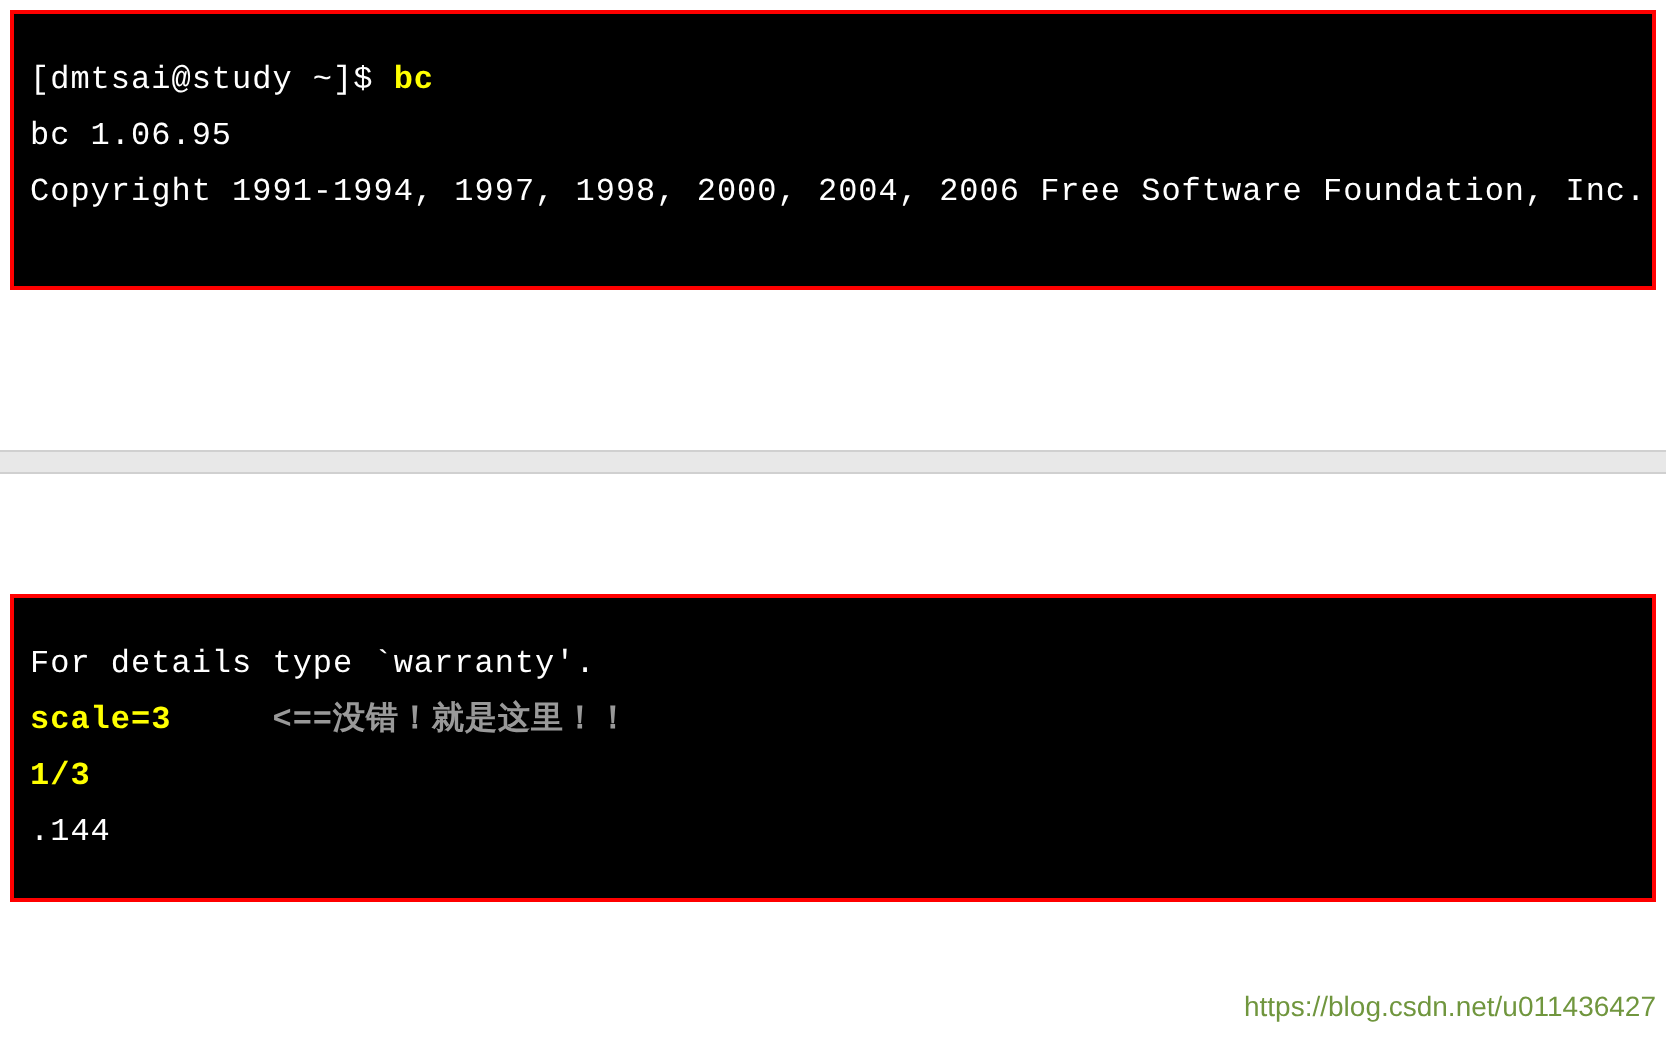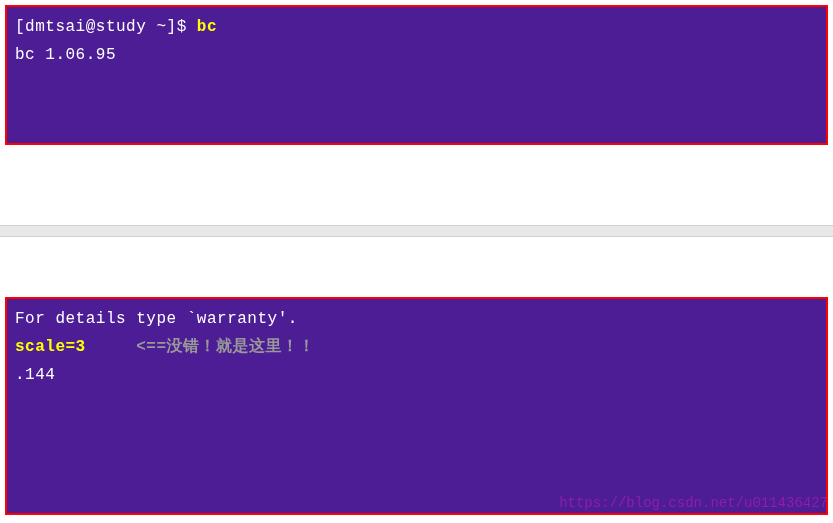--- a/index.html
+++ b/index.html
@@ -8,33 +8,33 @@
       box-sizing: border-box;
     }
     body {
       width: 833px;
       height: 523px;
       background: #ffffff;
       font-family: "Courier New", monospace;
       position: relative;
     }
     .terminal-block {
-      background: #4c1d95;
+      background: #000000;
       border: 2px solid #ff0000;
-      padding: 6px 8px;
+      padding: 19px 8px;
       margin: 5px 5px;
       font-size: 16px;
       line-height: 28px;
       letter-spacing: 0.5px;
     }
     .terminal-block-1 {
       height: 140px;
     }
     .terminal-block-2 {
-      height: 218px;
+      height: 154px;
     }
     .term-line {
       color: #ffffff;
       white-space: pre;
     }
     .prompt {
       color: #ffffff;
     }
     .cmd-yellow {
       color: #ffff00;
@@ -49,35 +49,37 @@
       background: #e8e8e8;
       border-top: 1px solid #d0d0d0;
       border-bottom: 1px solid #d0d0d0;
       margin-top: 80px;
       margin-bottom: 60px;
     }
     .watermark {
       position: absolute;
       bottom: 12px;
       right: 5px;
-      color: #a21caf;
-      font-family: Liberation Mono, monospace;
+      color: #4d7c0f;
+      font-family: Liberation Sans, sans-serif;
       font-size: 14px;
       opacity: 0.8;
     }
   </style>
 </head>
 <body>
 
 <div class="terminal-block terminal-block-1">
   <div class="term-line"><span class="prompt">[dmtsai@study ~]$ </span><span class="cmd-yellow">bc</span></div>
   <div class="term-line">bc 1.06.95</div>
+  <div class="term-line">Copyright 1991-1994, 1997, 1998, 2000, 2004, 2006 Free Software Foundation, Inc.</div>
 </div>
 
 <div class="separator"></div>
 
 <div class="terminal-block terminal-block-2">
   <div class="term-line">For details type `warranty'.</div>
   <div class="term-line"><span class="cmd-yellow">scale=3</span><span class="annotation">     &lt;==没错！就是这里！！</span></div>
+  <div class="term-line cmd-yellow">1/3</div>
   <div class="term-line">.144</div>
 </div>
 
 <div class="watermark">https://blog.csdn.net/u011436427</div>
 
 </body></html>

